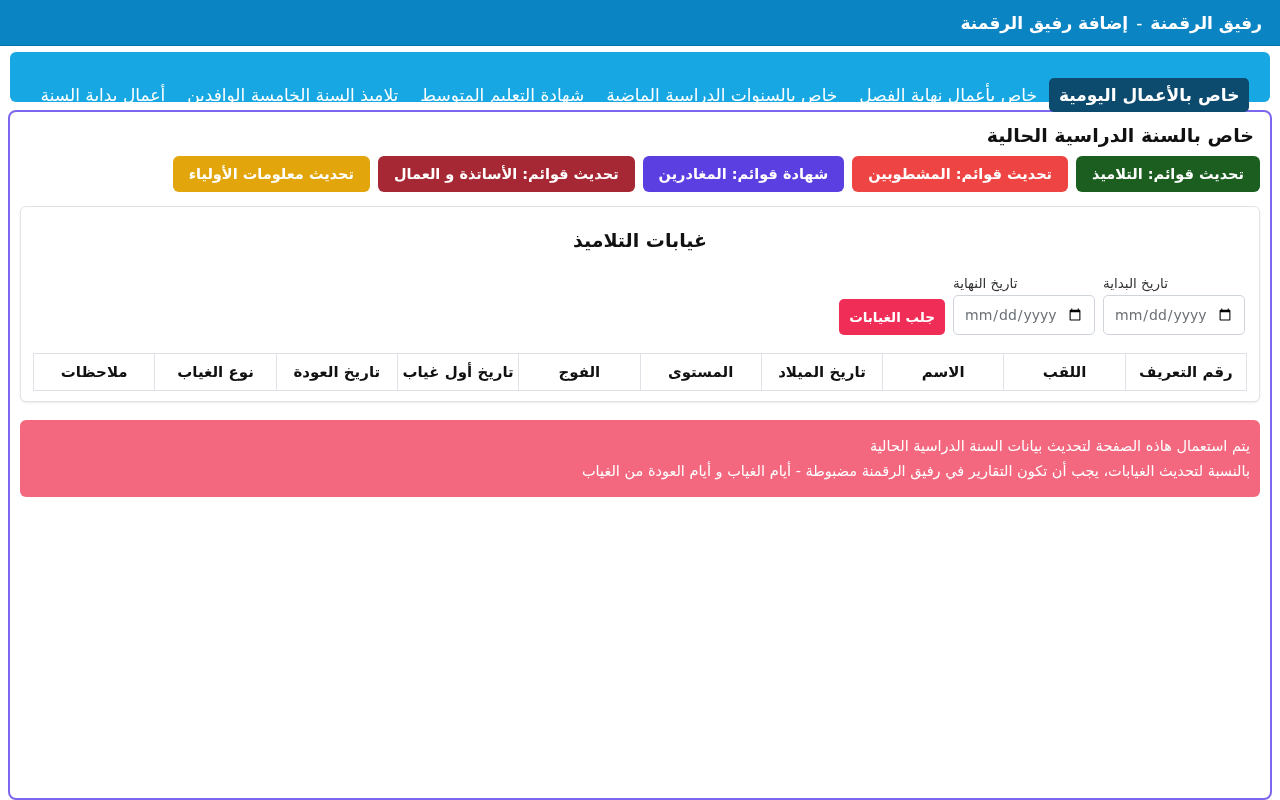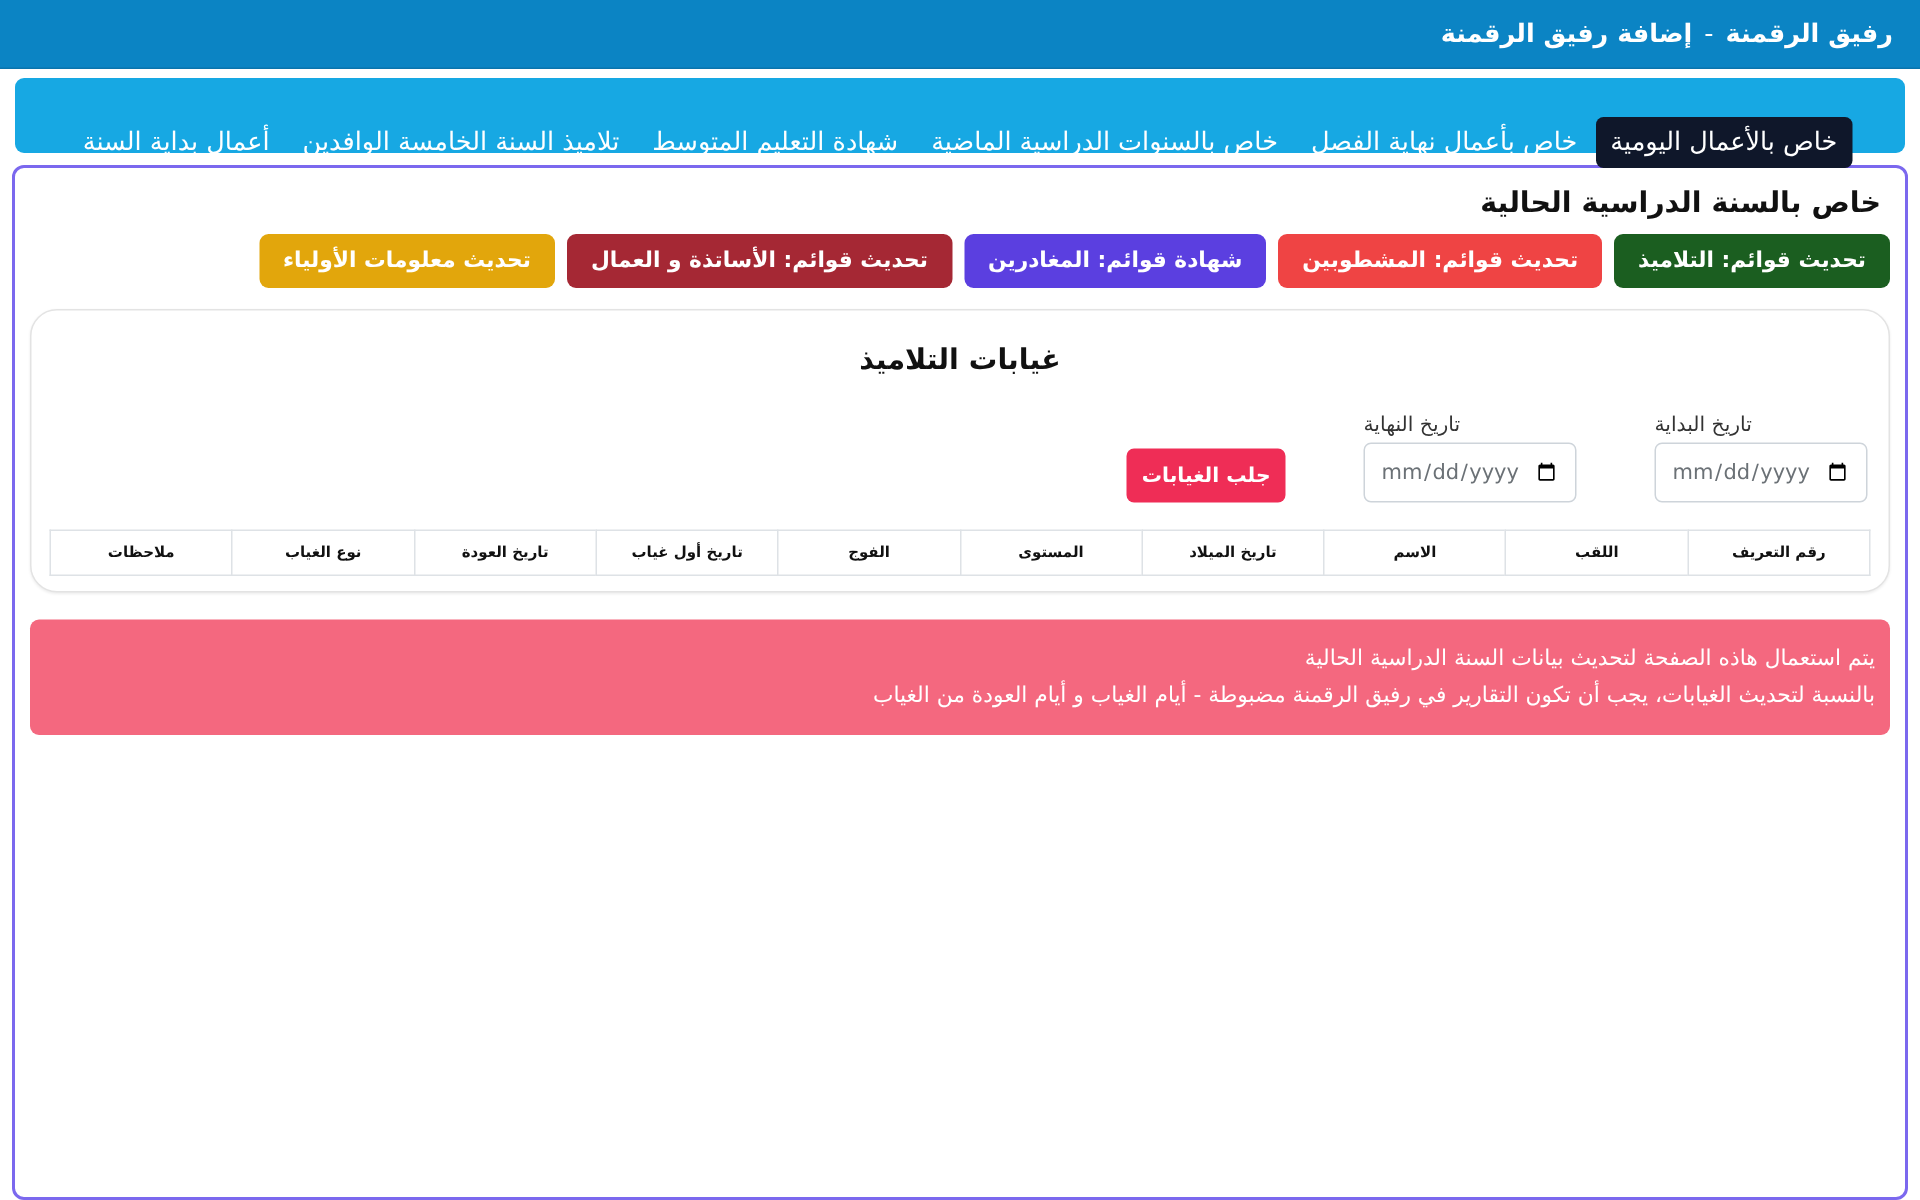--- a/index.html
+++ b/index.html
@@ -44,22 +44,22 @@
   .navitem {
     color: #ffffff;
     font-size: 17px;
     padding: 7px 10px;
     border-radius: 5px;
     white-space: nowrap;
     cursor: pointer;
     margin-top: 36px;
   }
   .navitem.active {
-    background: #0f172a;
-    font-weight: normal;
+    background: #0c4a6e;
+    font-weight: bold;
   }
 
   
   .panel {
     margin: 0 8px 8px 8px;
     border: 2px solid #7b68ee;
     border-radius: 8px;
     height: 690px;
     background: #ffffff;
     padding: 10px 8px 0 8px;
@@ -90,21 +90,21 @@
     padding: 10px 16px;
     cursor: pointer;
     white-space: nowrap;
     font-family: inherit;
   }
 
   
   .card {
     background: #ffffff;
     border: 1px solid #e3e3e3;
-    border-radius: 18px;
+    border-radius: 6px;
     box-shadow: 0 1px 2px rgba(0,0,0,.08);
     padding: 14px 12px 10px 12px;
     margin: 0 2px;
   }
   .card-title {
     text-align: center;
     font-size: 19px;
     font-weight: bold;
     color: #111;
     margin: 8px 0 24px 0;
@@ -112,21 +112,21 @@
 
   
   .controls {
     display: flex;
     flex-direction: row;
     justify-content: flex-start;
     align-items: flex-end;
     gap: 8px;
     padding: 0 2px 18px 2px;
   }
-  .field { display: flex; flex-direction: column; align-items: flex-end; margin-left: 44px; }
+  .field { display: flex; flex-direction: column; align-items: flex-end; }
   .field label {
     font-size: 13.5px;
     color: #333;
     margin-bottom: 4px;
   }
   .dateinput {
     width: 142px;
     height: 40px;
     border: 1px solid #ced4da;
     border-radius: 5px;
@@ -152,21 +152,21 @@
   }
 
   
   table.att {
     width: 100%;
     border-collapse: collapse;
     table-layout: fixed;
   }
   table.att th {
     border: 1px solid #dee2e6;
-    font-size: 10px;
+    font-size: 15px;
     font-weight: bold;
     color: #111;
     padding: 9px 4px;
     background: #ffffff;
   }
 
   
   .alert {
     margin: 18px 2px 0 2px;
     background: #f4687f;

